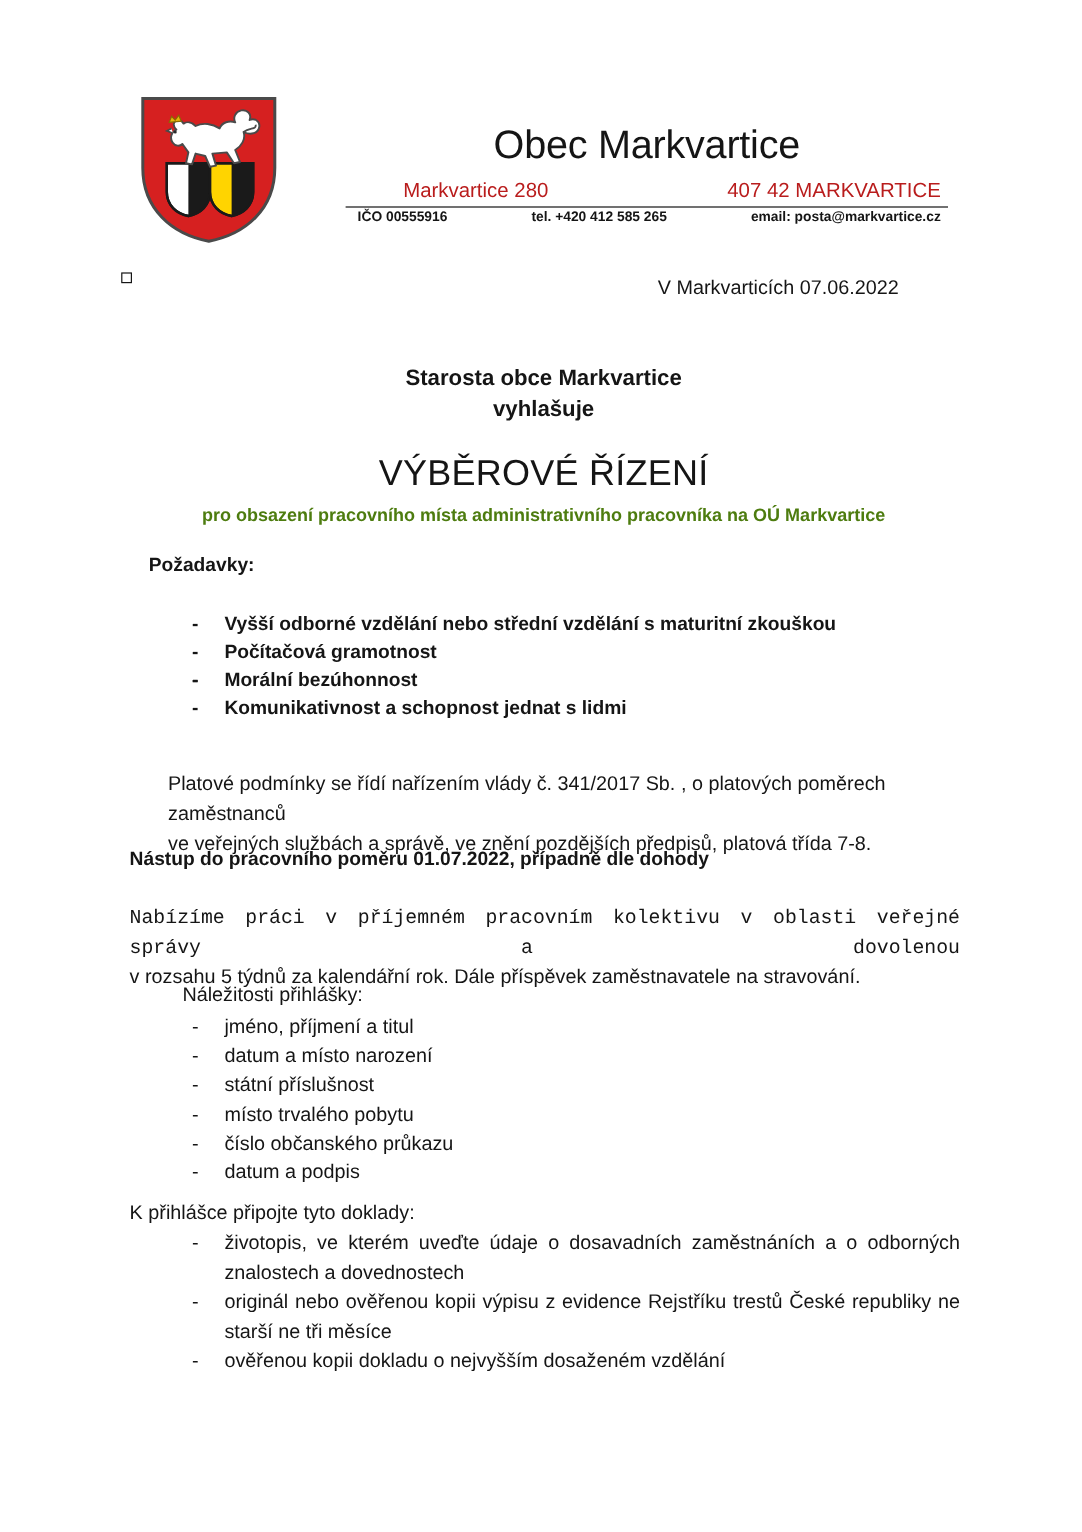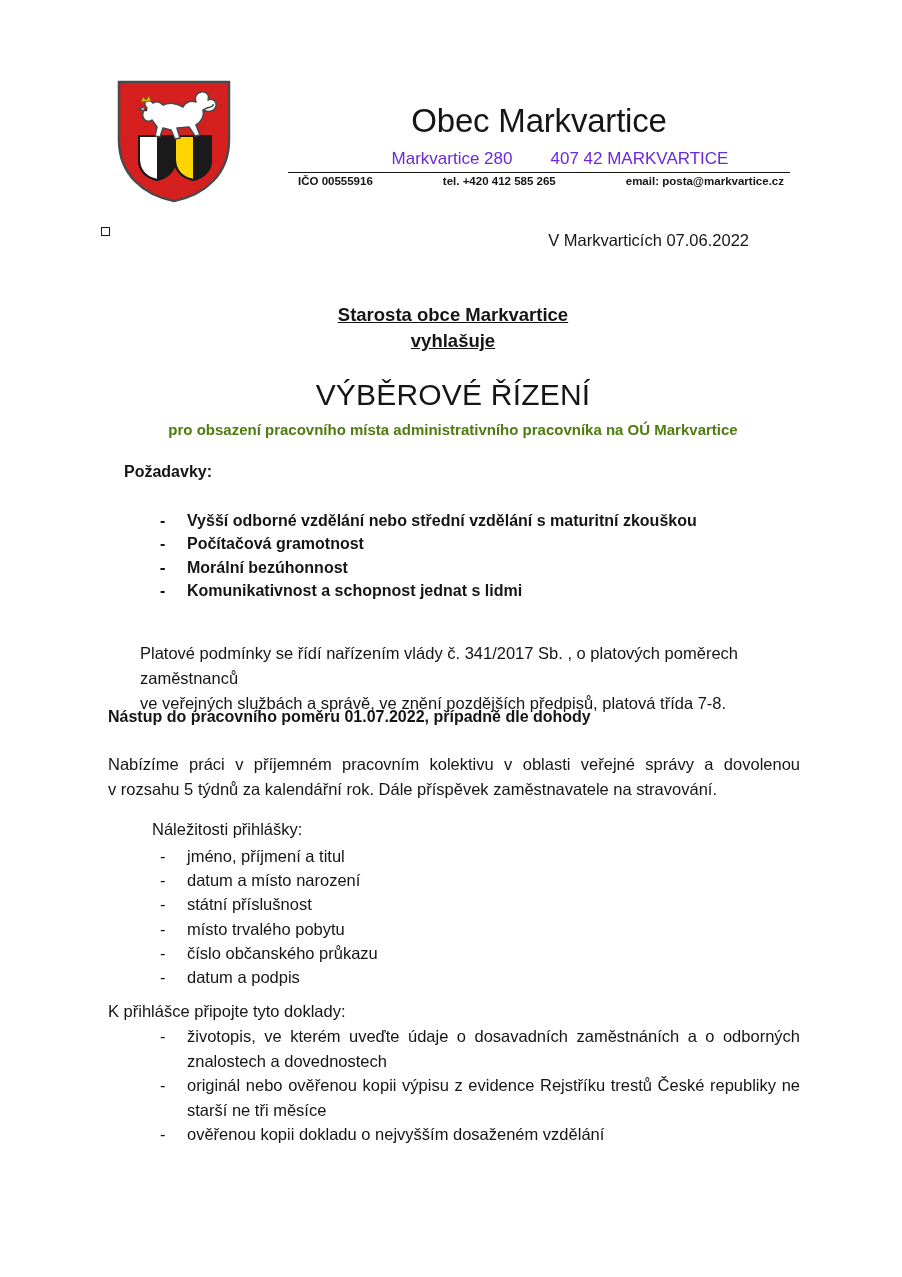--- a/index.html
+++ b/index.html
@@ -50,24 +50,24 @@
     line-height: 1.0;
     color: #151515;
     white-space: nowrap;
   }
   .addr-row {
     position: absolute;
     left: 288px;
     top: 149px;
     width: 502px;
     display: flex;
-    justify-content: center;
+    justify-content: space-between;
     font-size: 17px;
     font-weight: 400;
-    color: #6d28d9;
+    color: #b91c1c;
     gap: 38px;
   }
   .addr-row .addr-left { padding-left: 48px; }
   .addr-row .addr-right { padding-right: 6px; }
 
   .rule {
     position: absolute;
     left: 288px;
     top: 172px;
     width: 502px;
@@ -118,21 +118,20 @@
   .headline {
     position: absolute;
     left: 108px;
     top: 302px;
     width: 690px;
     text-align: center;
     font-size: 18.5px;
     font-weight: 700;
     line-height: 26px;
     color: #151515;
-    text-decoration: underline;
   }
   .big-title {
     position: absolute;
     left: 108px;
     top: 378px;
     width: 690px;
     text-align: center;
     font-size: 30px;
     font-weight: 400;
     letter-spacing: 0.2px;
@@ -155,21 +154,21 @@
   .label-bold {
     font-size: 16px;
     font-weight: 700;
     margin-left: 16px;
   }
   .para {
     font-size: 16.5px;
     font-weight: 400;
     line-height: 25px;
   }
-  .para-just { text-align: justify; }
+  .para-just { text-align: justify; font-family: Liberation Mono, monospace; }
   .para-bold {
     font-size: 16px;
     font-weight: 700;
     line-height: 25px;
   }
 
   
   ul.dash-list {
     list-style: none;
     margin: 0;

